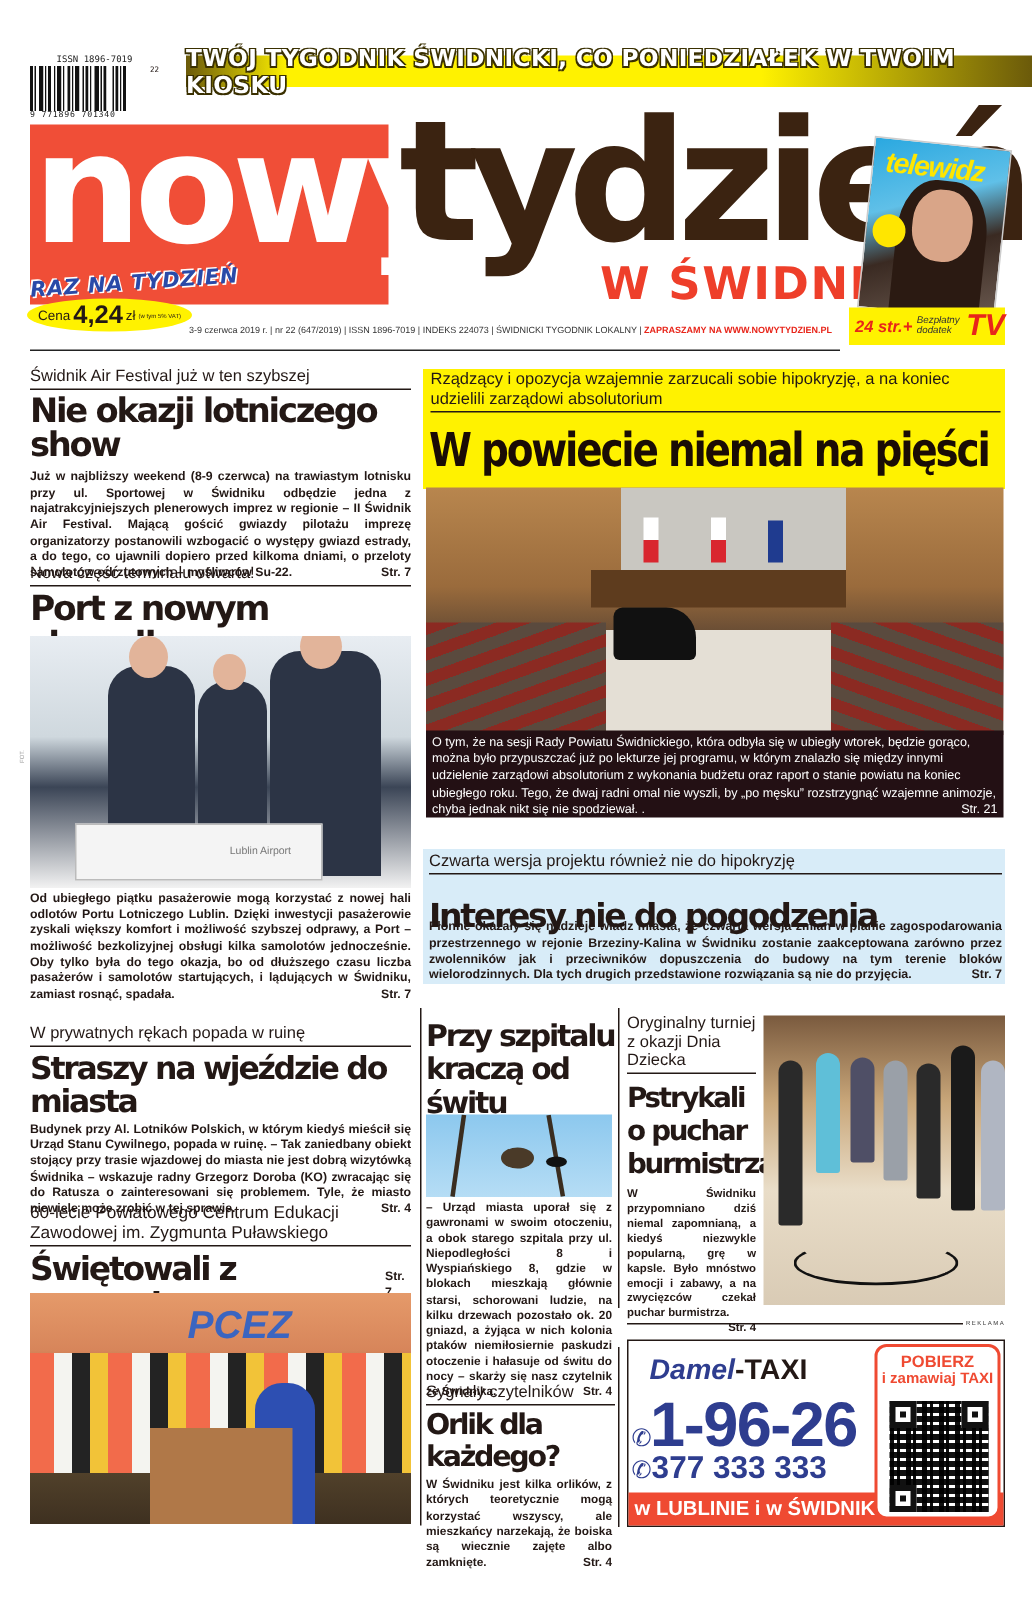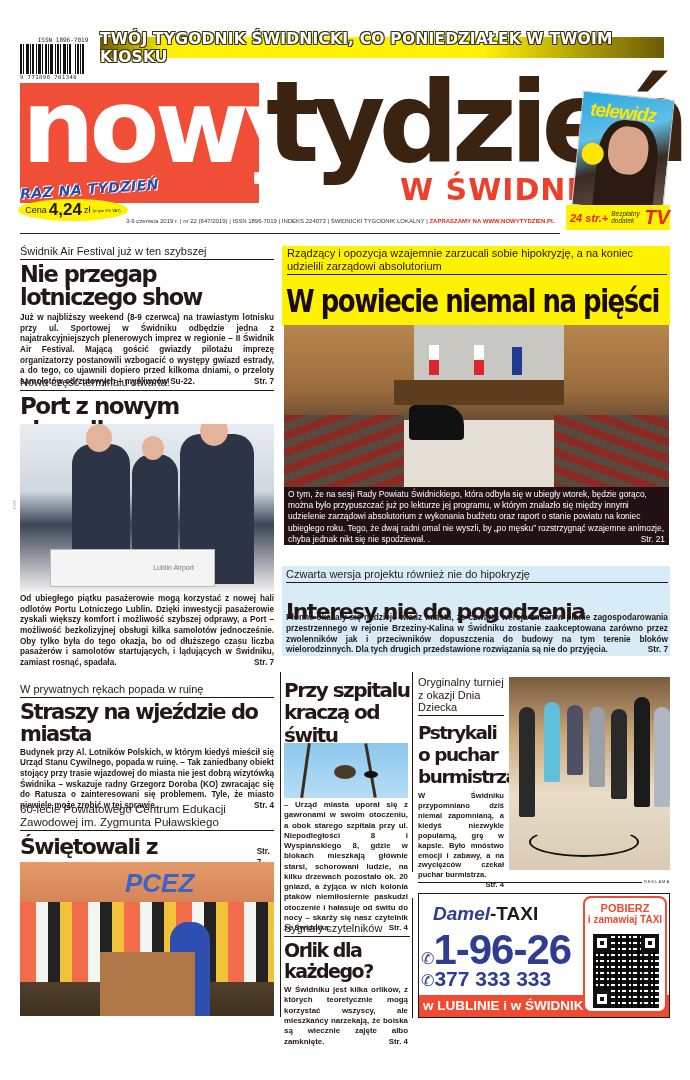--- a/index.html
+++ b/index.html
@@ -5,21 +5,21 @@
 *{box-sizing:border-box;margin:0;padding:0}
 body{width:690px;height:1080px;background:#fff;position:relative;overflow:hidden;font-family:"Liberation Sans",sans-serif;color:#231815}
 .abs{position:absolute}
 
 .barcode{left:20px;top:36px;width:86px;height:46px}
 .barcode .isbn{font-family:"DejaVu Sans Mono",monospace;font-size:6px;text-align:center;display:block;color:#222}
 .barcode .bars{display:flex;height:30px;gap:0;margin-top:1px}
 .barcode .bars i{display:block;background:#111;height:100%}
 .barcode .nums{font-family:"DejaVu Sans Mono",monospace;font-size:5.5px;display:block;color:#222;letter-spacing:.5px}
 .barcode .issue{position:absolute;right:0;top:8px;font-size:5px;font-family:"DejaVu Sans Mono",monospace}
-.slogan-bar{left:100px;top:37px;width:564px;height:21px;background:linear-gradient(90deg,#6b5a0a 0%,#fff200 12%,#fff200 68%,#6b5a0a 100%);display:flex;align-items:center;justify-content:flex-end}
+.slogan-bar{left:124px;top:37px;width:564px;height:21px;background:linear-gradient(90deg,#6b5a0a 0%,#fff200 12%,#fff200 68%,#6b5a0a 100%);display:flex;align-items:center;justify-content:flex-end}
 .slogan-bar span{font-family:"DejaVu Sans",sans-serif;font-weight:bold;color:#fff;font-size:15.5px;letter-spacing:.2px;text-shadow:1px 1px 0 #3a3000,-1px -1px 0 #3a3000,1px -1px 0 #3a3000,-1px 1px 0 #3a3000}
 .logo-red{left:20px;top:83px;width:239px;height:120px;background:#f04e37}
 .logo-nowy{left:22px;top:76px;font-family:"DejaVu Sans",sans-serif;font-weight:bold;font-size:102px;color:#fff;letter-spacing:-5px;line-height:1}
 .logo-tydzien{left:266px;top:66px;font-family:"DejaVu Sans",sans-serif;font-weight:bold;font-size:112px;color:#3b2311;letter-spacing:-7px;line-height:1}
 .logo-sub{left:400px;top:172px;font-family:"DejaVu Sans",sans-serif;font-weight:bold;font-size:30px;color:#ee3f2a;letter-spacing:1px}
 .raz{left:20px;top:181px;font-family:"DejaVu Sans",sans-serif;font-weight:bold;font-size:14px;color:#2a4aa8;font-style:italic;transform:rotate(-4deg);letter-spacing:.5px;text-shadow:1px 1px 0 #fff,-1px -1px 0 #fff}
 .price-oval{left:18px;top:199px;width:110px;height:22px;background:#fff200;border-radius:50%;display:flex;align-items:center;justify-content:center;gap:2px;font-size:9px}
 .price-oval b{font-size:17px}
 .price-oval small{font-size:4px}
 .tele{left:577px;top:95px;width:92px;height:115px;background:linear-gradient(160deg,#2aa8e0 0%,#60c0e8 35%,#3a2a22 60%,#6b5a50 100%);transform:rotate(6deg);border:1px solid #ccc;overflow:hidden}
@@ -182,21 +182,21 @@
 </div>
 
 <div class="abs info-line">
   <span>3-9 czerwca 2019 r. | nr 22 (647/2019) | ISSN 1896-7019 | INDEKS 224073 | ŚWIDNICKI TYGODNIK LOKALNY |</span>
   <span class="zap">ZAPRASZAMY NA WWW.NOWYTYDZIEN.PL</span>
 </div>
 <div class="abs hr-top"></div>
 
 <div class="abs col-left" style="top:245px">
   <div class="kicker">Świdnik Air Festival już w ten szybszej</div>
-  <div class="headline" style="font-size:22.5px;margin-top:3px">Nie przegap lotniczego show</div>
+  <div class="headline" style="font-size:22.5px;margin-top:3px">Nie okazji lotniczego show</div>
   <div class="lead" style="margin-top:3px">
     <span>Już w najbliższy weekend (8-9 czerwca) na trawiastym lotnisku przy ul. Sportowej w Świdniku odbędzie jedna z najatrakcyjniejszych plenerowych imprez w regionie – II Świdnik Air Festival. Mającą gościć gwiazdy pilotażu imprezę organizatorzy postanowili wzbogacić o występy gwiazd estrady, a do tego, co ujawnili dopiero przed kilkoma dniami, o przeloty samolotów odrzutowych – myśliwców Su-22.</span>
     <span class="str">Str. 7</span>
   </div>
 </div>
 
 <div class="abs col-left" style="top:376px">
   <div class="kicker">Nowa część terminalu otwarta!</div>
   <div class="headline" style="font-size:23px;margin-top:3px">Port z nowym skrzydłem</div>
 </div>

